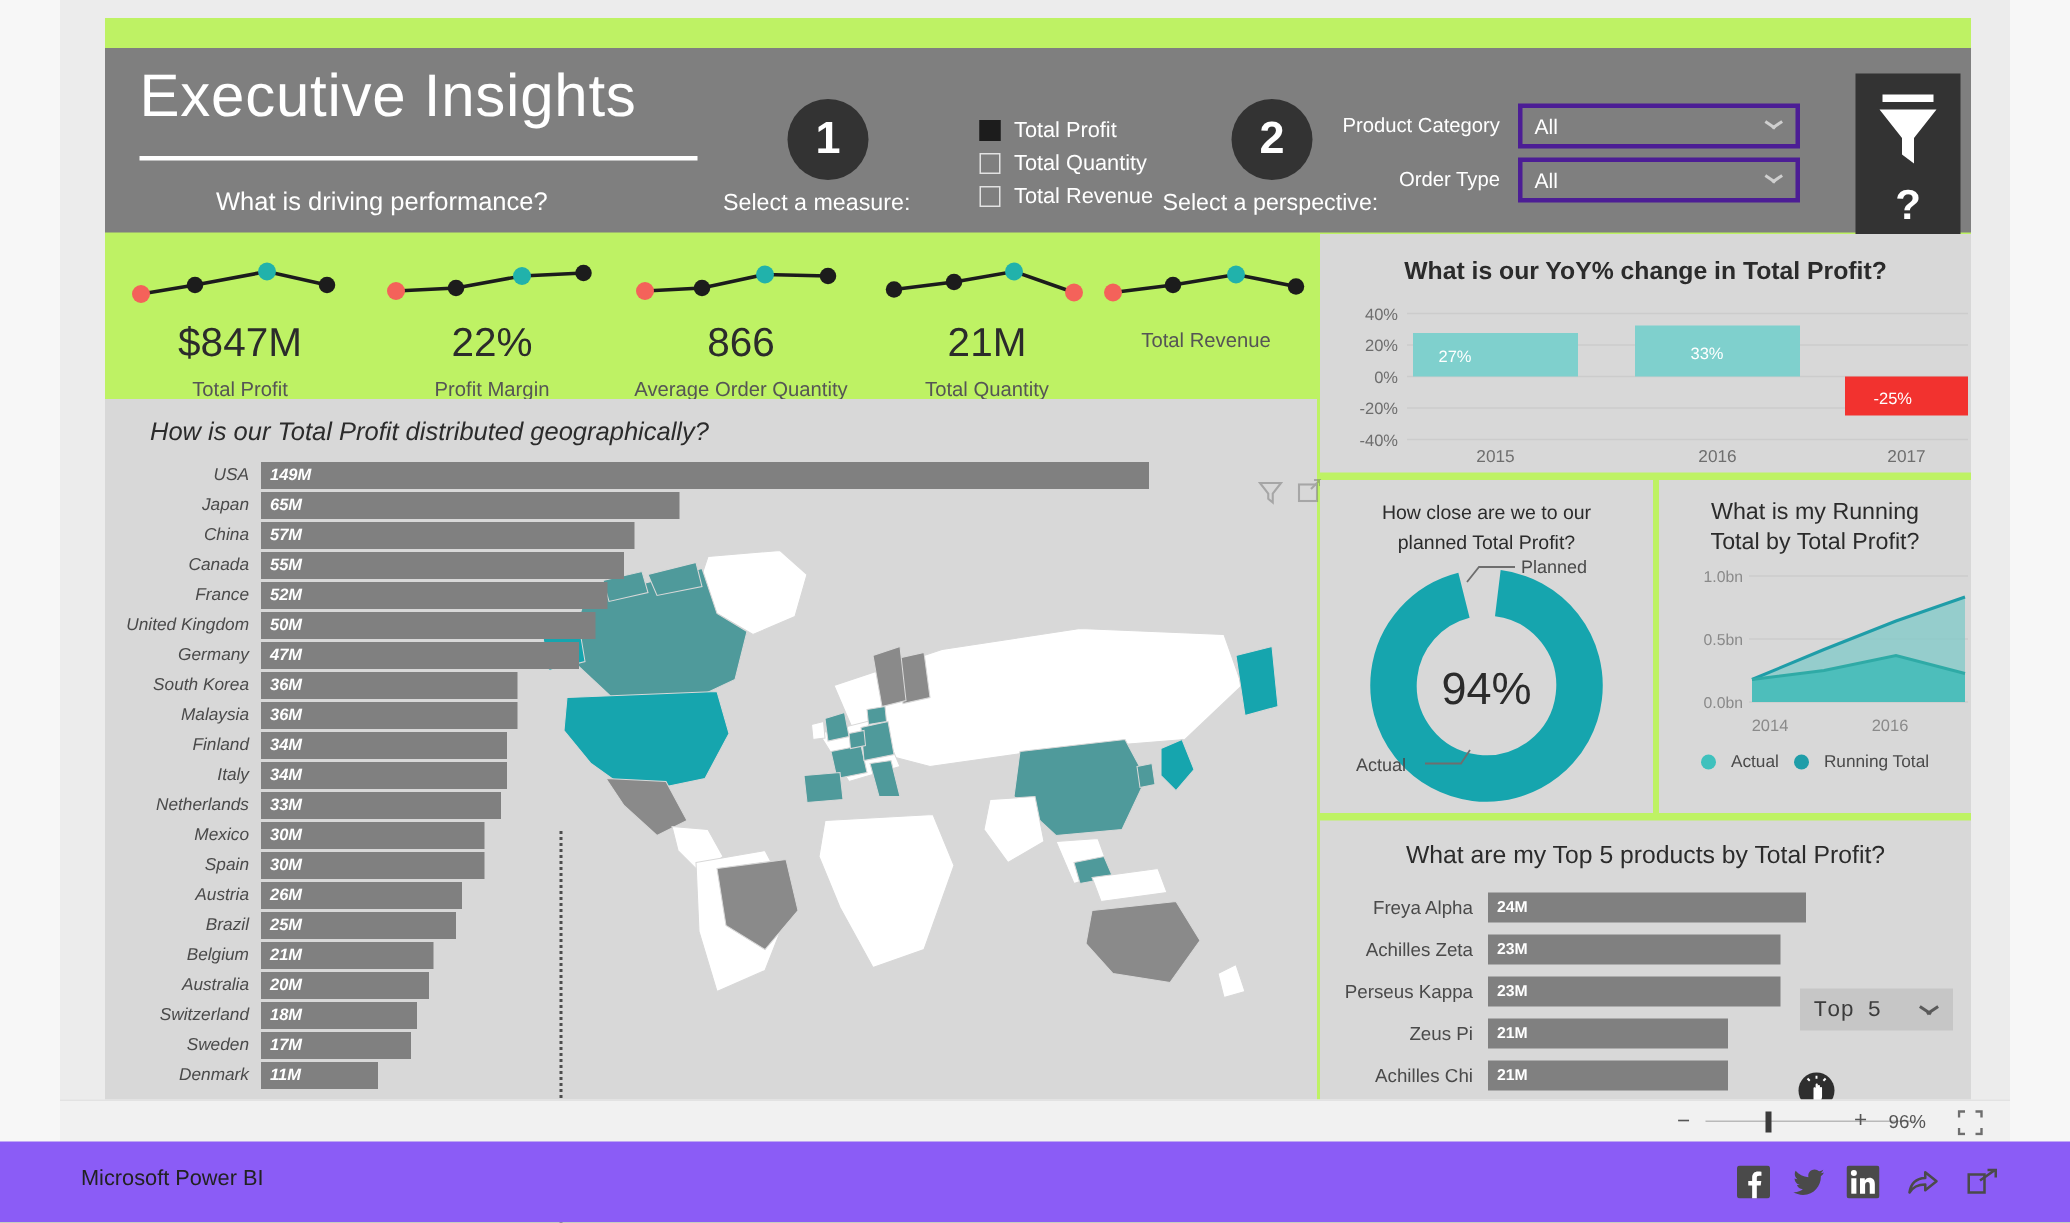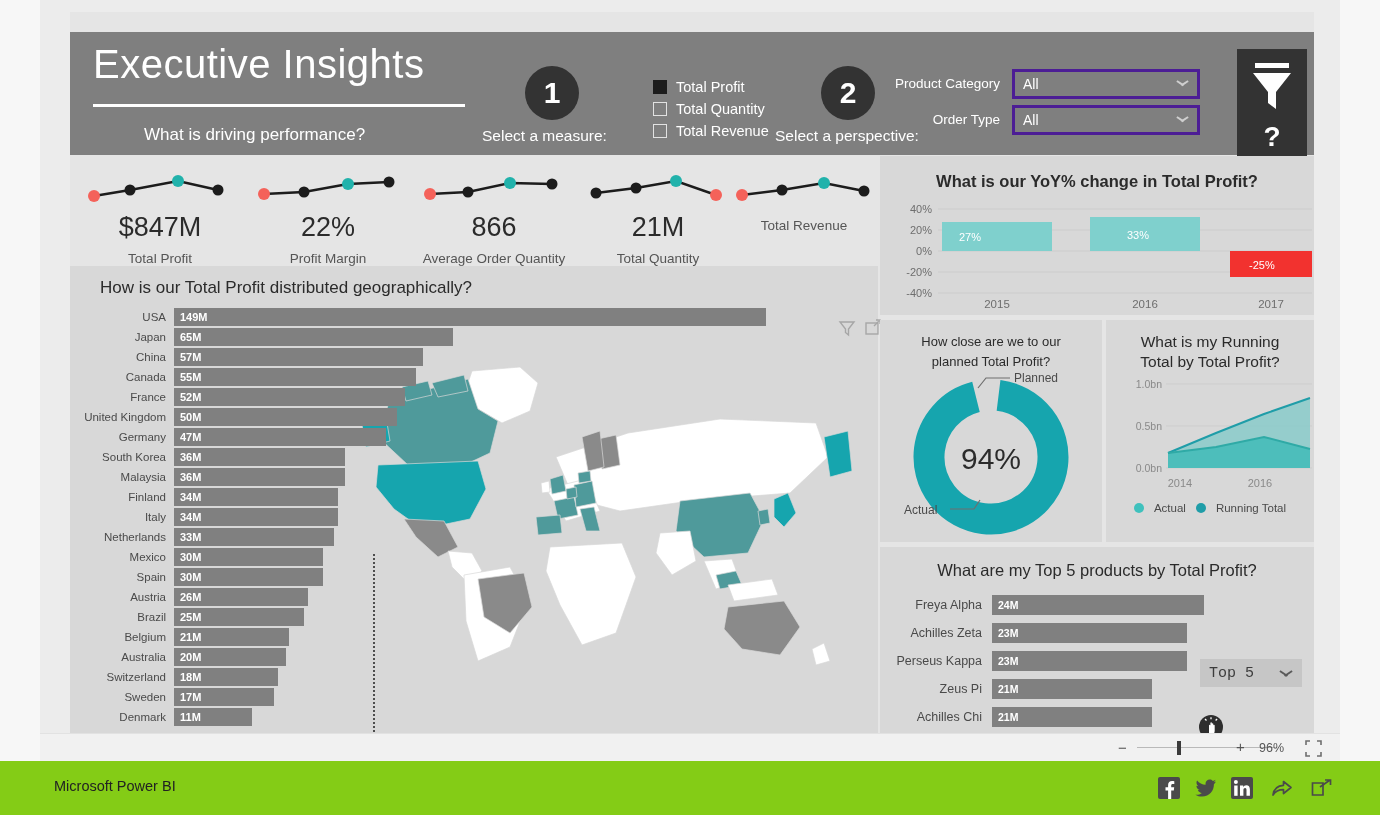--- a/index.html
+++ b/index.html
@@ -11,21 +11,21 @@
   }
   #root{position:relative;width:1380px;height:815px;}
 
   
   .page-frame{
     position:absolute;left:40px;top:0;width:1300px;height:755px;
     background:#ececec;
   }
   .canvas{
     position:absolute;left:70px;top:12px;width:1244px;height:731px;
-    background:#e5e5e5;
+    background:#bef264;
   }
 
   
   .header{
     position:absolute;left:0px;top:20px;width:1244px;height:123px;
     background:#7f7f7f;
   }
   .title{
     position:absolute;left:23px;top:10px;
     color:#ffffff;font-size:40px;font-weight:400;letter-spacing:.5px;
@@ -85,21 +85,21 @@
 
   
   .kpi{
     position:absolute;top:150px;width:168px;height:110px;text-align:center;
   }
   .kpi .val{font-size:27px;color:#2b2b2b;margin-top:2px;}
   .kpi .cap{font-size:13.5px;color:#555555;margin-top:8px;}
 
   
   .geo-panel{
-    position:absolute;left:0px;top:254px;width:808px;height:477px;background:#d8d8d8;
+    position:absolute;left:0px;top:254px;width:808px;height:477px;background:#d8d8d8;font-style:italic;
   }
   .panel-title{color:#2b2b2b;font-size:17px;}
   .bar-row{position:relative;height:20px;margin-bottom:0px;}
   .bar-row .cat{
     position:absolute;left:0;top:3px;width:92px;text-align:right;
     font-size:11.5px;color:#4a4a4a;white-space:nowrap;
   }
   .bar-row .bar{
     position:absolute;left:100px;top:0;height:18px;background:#808080;
   }
@@ -145,21 +145,21 @@
   .zoombar{
     position:absolute;left:40px;top:733px;width:1300px;height:28px;
     background:#f1f1f1;border-top:1px solid #e2e2e2;
   }
   .zb-minus,.zb-plus{position:absolute;color:#555;font-size:15px;}
   .zb-track{position:absolute;top:13px;height:1px;background:#b9b9b9;}
   .zb-thumb{position:absolute;top:7px;width:4px;height:14px;background:#3b3b3b;}
   .zb-pct{position:absolute;font-size:12.5px;color:#555;}
 
   
-  .footer{position:absolute;left:0;top:761px;width:1380px;height:54px;background:#84cc16;}
+  .footer{position:absolute;left:0;top:761px;width:1380px;height:54px;background:#8b5cf6;}
   .footer .brand{position:absolute;left:54px;top:17px;font-size:14.5px;color:#222222;}
   .social{position:absolute;top:16px;}
 </style>
 </head>
 <body>
 
 <div id="root">
 
   <div class="page-frame"></div>
 

